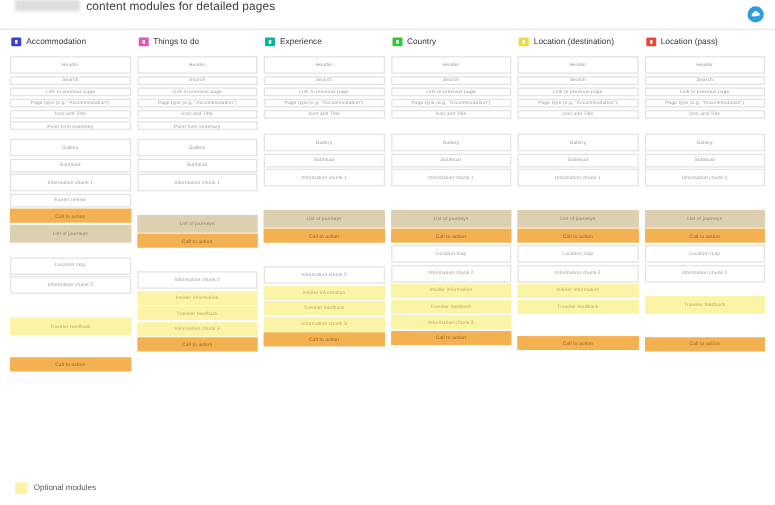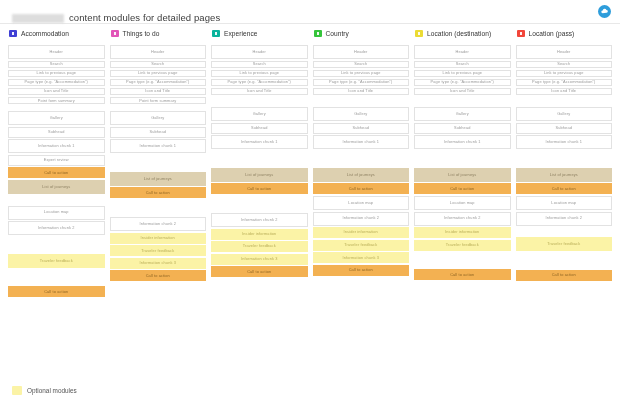--- a/index.html
+++ b/index.html
@@ -15,21 +15,21 @@
     width: 620px; height: 404px;
     background: #fff;
   }
 
   
   .titlebar {
     position: absolute;
     left: 0; top: 0;
     width: 620px; height: 24px;
     display: flex;
-    align-items: flex-end;
+    align-items: flex-start;
     padding-left: 12px;
     border-bottom: 1px solid #e8e8e8;
   }
   .title-redacted {
     width: 52px; height: 9px;
     background: #d8d8d8;
     border-radius: 1px;
     margin-right: 5px;
     filter: blur(1.1px);
     opacity: .85;

